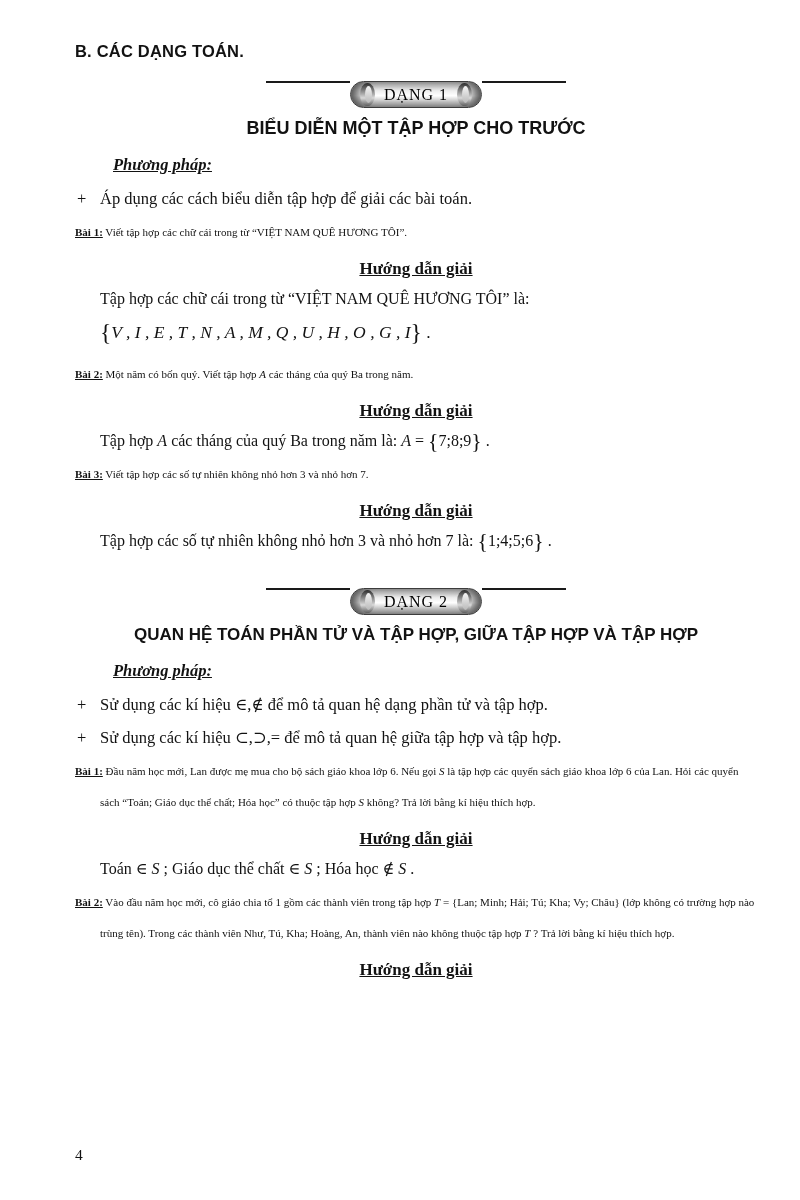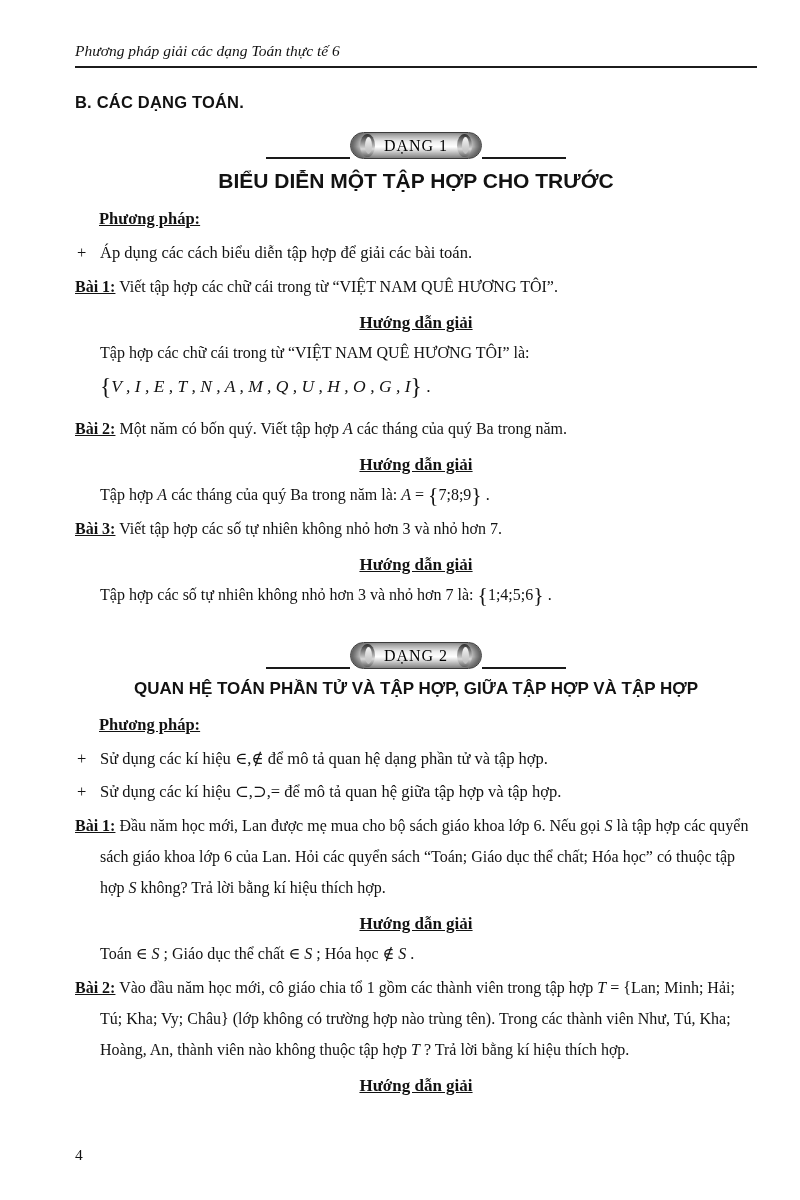--- a/index.html
+++ b/index.html
@@ -28,21 +28,21 @@
 
   .section-heading {
     font-family: "Liberation Sans", sans-serif;
     font-weight: bold;
     font-size: 16.5px;
     margin-bottom: 20px;
     letter-spacing: 0.2px;
   }
 
   
-  .banner { display: flex; align-items: flex-end; width: 300px; margin: 10px auto; }
+  .banner { display: flex; align-items: flex-start; width: 300px; margin: 10px auto; }
   .banner.mt { margin-top: 32px; }
   .bline { flex: 1; height: 2px; background: #1a1a1a; }
   .scroll {
     display: flex; align-items: center; gap: 5px;
     height: 27px; padding: 0 9px;
     border-radius: 14px;
     border: 1px solid #3c3c3c;
     background: linear-gradient(180deg, #9a9a9a 0%, #ededed 35%, #ffffff 55%, #8a8a8a 100%);
     box-shadow: inset 14px 0 12px -8px #4a4a4a, inset -14px 0 12px -8px #4a4a4a;
   }
@@ -55,31 +55,31 @@
     background: linear-gradient(180deg, #f4f4f4, #b9b9b9);
   }
   .scroll-label {
     font-size: 16px; color: #000; padding: 0 4px; letter-spacing: 1px; white-space: nowrap;
   }
 
   .dang-title {
     font-family: "Liberation Sans", sans-serif;
     font-weight: bold; text-align: center;
   }
-  .dang-title.t1 { font-size: 21px; margin: 6px 0 16px; }
+  .dang-title.t1 { font-size: 18px; margin: 6px 0 16px; }
   .dang-title.t2 { font-size: 17px; margin: 8px 0 16px; }
 
   .method-label {
-    font-weight: bold; text-decoration: underline;
-    font-size: 16.5px; margin: 0 0 9px 24px;
+    font-weight: bold; font-style: italic; text-decoration: underline;
+    font-size: 16.5px; margin: 0 0 9px 38px;
   }
   .method { position: relative; padding-left: 25px; font-size: 16.5px; line-height: 29px; margin-bottom: 4px; }
   .marker { position: absolute; left: 2px; }
 
-  .prob { padding-left: 25px; text-indent: -25px; font-size: 16px; line-height: 31px; margin-bottom: 1px; }
+  .prob { padding-left: 25px; text-indent: -25px; font-size: 11px; line-height: 31px; margin-bottom: 1px; }
   .prob-label { font-weight: bold; text-decoration: underline; }
 
   .guide {
     text-align: center; font-weight: bold; text-decoration: underline;
     font-size: 17px; margin: 11px 0 5px;
   }
 
   .sol { padding-left: 25px; font-size: 16px; line-height: 30px; margin-bottom: 3px; }
   .set-line { font-size: 17.5px; margin: 1px 0 12px; }
 
@@ -87,23 +87,20 @@
   .mn { font-family: "Liberation Serif", "DejaVu Serif", serif; }
   .mb { font-size: 1.35em; vertical-align: -0.09em; line-height: 1; }
 
   .page-number { position: absolute; left: 75px; bottom: 36px; font-size: 15.5px; }
 </style>
 </head>
 <body>
 
 <div class="page">
 
-  <div class="running-head">
-    <span>Phương pháp giải các dạng Toán thực tế 6</span>
-  </div>
 
   <div class="section-heading">B. CÁC DẠNG TOÁN.</div>
 
   <div class="banner">
     <span class="bline"></span>
     <span class="scroll">
       <span class="ring"></span>
       <span class="scroll-label">DẠNG 1</span>
       <span class="ring"></span>
     </span>

